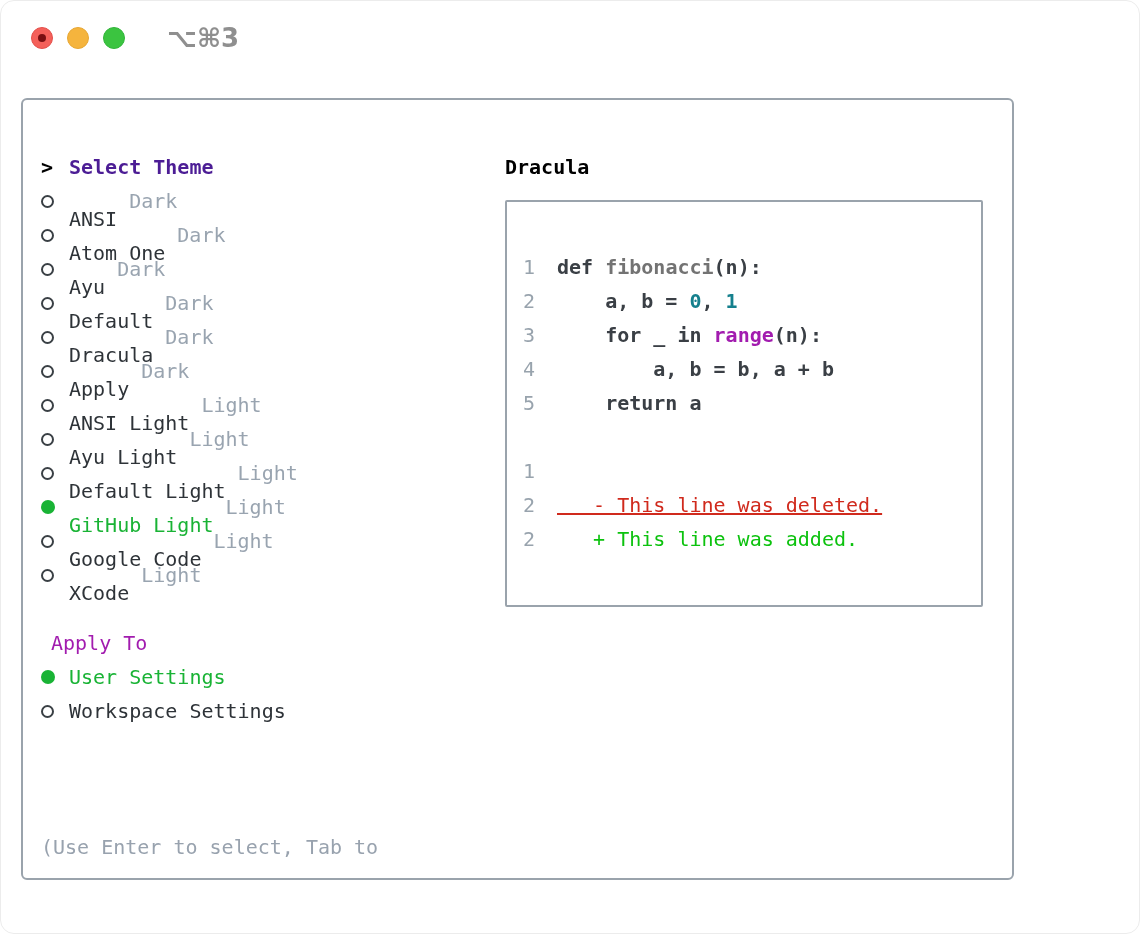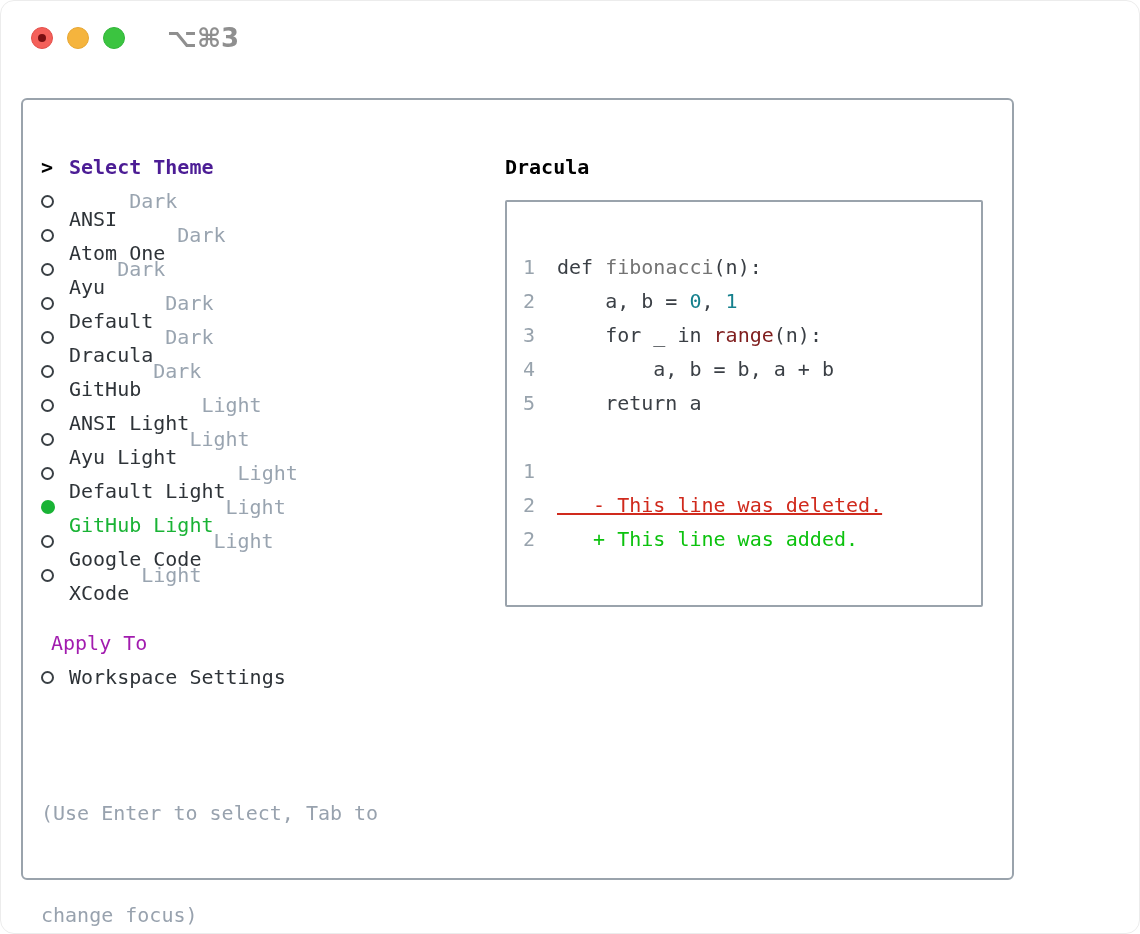--- a/index.html
+++ b/index.html
@@ -44,24 +44,24 @@
   
   .preview-title { height:34px; display:flex; align-items:center; font-weight:bold; color:#000; }
   .preview-box {
     margin-top:16px; width:478px; height:407px; box-sizing:border-box;
     border:2px solid #9aa3ac; border-radius:2px; background:#fff;
     padding:48px 0 0 16px; overflow:hidden;
   }
   .code-row { height:34px; display:flex; align-items:center; white-space:pre; }
   .spacer-row { height:34px; }
   .ln { display:inline-block; width:34px; flex:0 0 34px; color:#98a3ad; white-space:pre; }
-  .code-part { white-space:pre; }
+  .code-part { white-space:pre;font-weight:bold; }
   .c-plain   { color:#3a3f45; }
   .c-func    { color:#737373; }
-  .c-builtin { color:#7f1d1d; }
+  .c-builtin { color:#a21caf; }
   .c-num     { color:#15808d; }
   .d-context { color:#8c959d; white-space:pre; }
   .d-deleted { color:#d02a1d; white-space:pre;text-decoration:underline; }
   .d-added   { color:#0cc20e; white-space:pre; }
 </style>
 </head>
 <body>
 
 <div class="window">
 
@@ -113,21 +113,21 @@
         <span class="bullet-col">
             <span class="radio"></span>
           </span>
         <span class="theme-name">Dracula</span>
         <span class="theme-variant">Dark</span>
       </div>
       <div class="row">
         <span class="bullet-col">
             <span class="radio"></span>
           </span>
-        <span class="theme-name">GitHub</span>
+        <span class="theme-name">Apply</span>
         <span class="theme-variant">Dark</span>
       </div>
       <div class="row">
         <span class="bullet-col">
             <span class="radio"></span>
           </span>
         <span class="theme-name">ANSI Light</span>
         <span class="theme-variant">Light</span>
       </div>
       <div class="row">
@@ -161,20 +161,26 @@
       <div class="row">
         <span class="bullet-col">
             <span class="radio"></span>
           </span>
         <span class="theme-name">XCode</span>
         <span class="theme-variant">Light</span>
       </div>
 
       <div class="row apply-hdr">
         <span class="lbl">Apply To</span>
+      </div>
+      <div class="row selected">
+        <span class="bullet-col">
+            <span class="radio"></span>
+          </span>
+        <span class="opt-name">User Settings</span>
       </div>
       <div class="row">
         <span class="bullet-col">
             <span class="radio"></span>
           </span>
         <span class="opt-name">Workspace Settings</span>
       </div>
 
       <div class="hint">
         <div>(Use Enter to select, Tab to</div>

